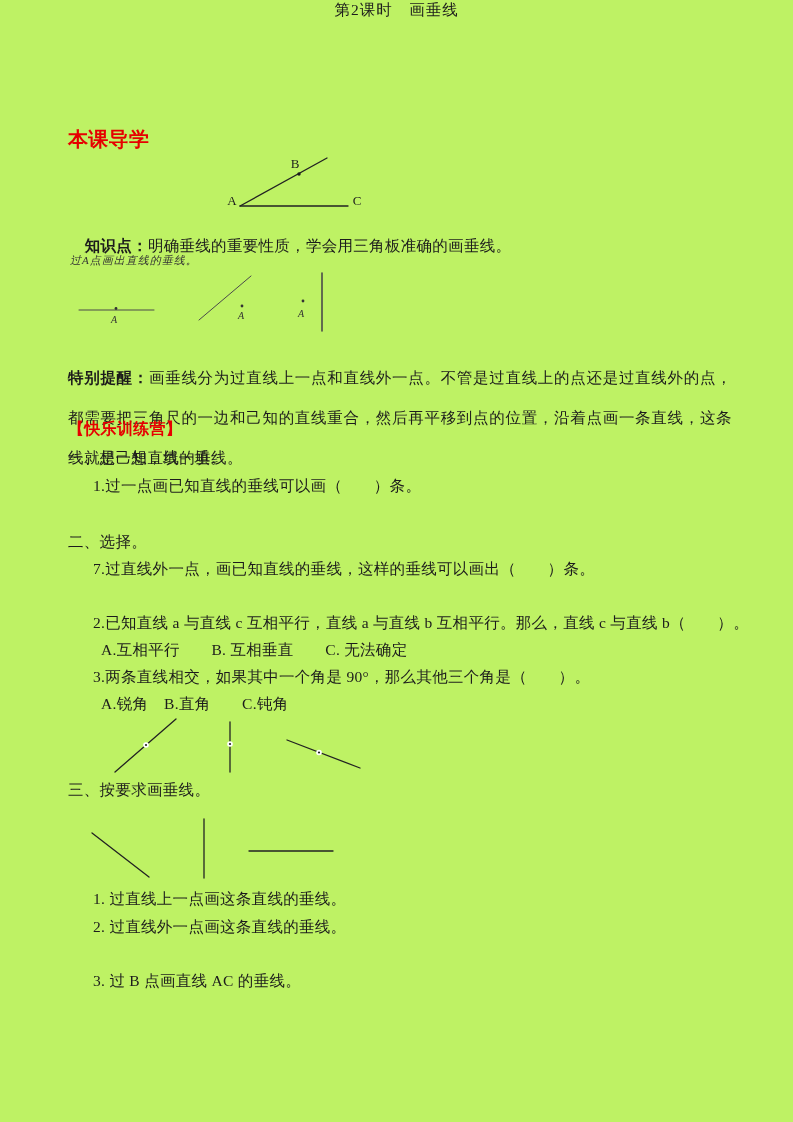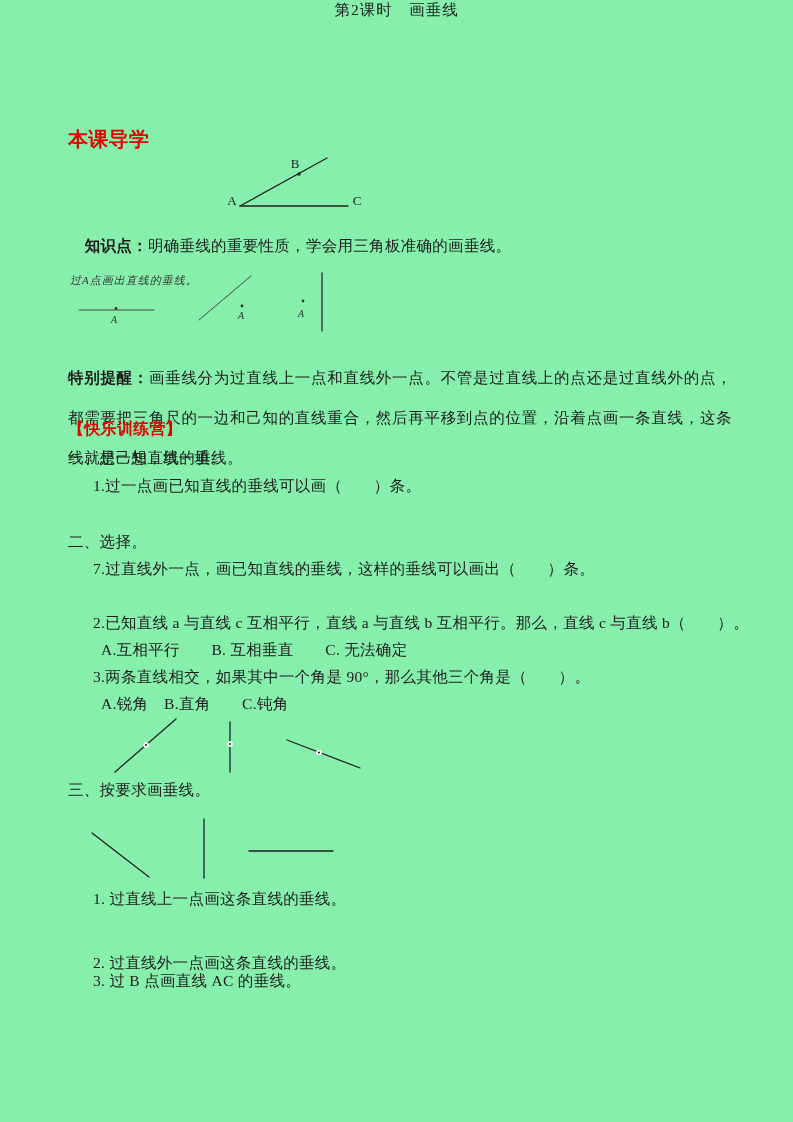--- a/index.html
+++ b/index.html
@@ -1,18 +1,18 @@
 <!DOCTYPE html>
 <html style="--accent: #e60000;"><head>
 <meta charset="utf-8">
 <style>
   * { margin:0; padding:0; box-sizing:border-box; }
   html,body { background:#ffffff; }
   .page {
-    position:relative; width:793px; height:1122px; background:#86efac;
+    position:relative; width:793px; height:1122px; background:#bef264;
     font-family:"Liberation Serif","DejaVu Serif",serif;
     color:#1c1c1c; font-size:15.5px; overflow:hidden;
   }
   .abs { position:absolute; }
   .line { white-space:pre; letter-spacing:0.3px; line-height:20px; }
   .b { font-weight:bold; }
   .red { color:var(--accent,#e60000); font-weight:bold; }
   .title-row { left:0; top:104; width:100%; text-align:center; letter-spacing:1px; }
   .para {
     left:68px; top:358px; width:664px; line-height:40px;
@@ -40,21 +40,21 @@
     <circle cx="81" cy="24" r="1.7" fill="#1c1c1c"></circle>
     <text x="14" y="55" font-size="13" text-anchor="middle">A</text>
     <text x="77" y="18" font-size="13" text-anchor="middle">B</text>
     <text x="139" y="55" font-size="13" text-anchor="middle">C</text>
   </svg>
 
   <div class="abs line" style="left:68px; top:216px;">
     <span class="b">知识点：</span><span>明确垂线的重要性质，学会用三角板准确的画垂线。</span>
   </div>
 
-  <div class="abs caption" style="left:70px; top:253px;margin-top:20px;">过A点画出直线的垂线。</div>
+  <div class="abs caption" style="left:70px; top:253px;">过A点画出直线的垂线。</div>
   <svg class="abs scan" style="left:66px; top:268px;" width="280" height="70" viewBox="0 0 280 70">
 
     <line x1="13" y1="42" x2="88" y2="42"></line>
     <circle cx="50" cy="40.5" r="1.4" fill="#333"></circle>
     <text x="48" y="55" font-size="10" text-anchor="middle">A</text>
 
     <line x1="133" y1="52" x2="185" y2="8"></line>
     <circle cx="176" cy="38" r="1.4" fill="#333"></circle>
     <text x="175" y="51" font-size="10" text-anchor="middle">A</text>
 
@@ -93,16 +93,16 @@
 
   <div class="abs line" style="left:68px; top:780px;">三、按要求画垂线。</div>
 
   <svg class="abs" style="left:85px; top:813px;" width="280" height="72" viewBox="0 0 280 72">
     <line x1="7" y1="20" x2="64" y2="64"></line>
     <line x1="119" y1="6" x2="119" y2="65"></line>
     <line x1="164" y1="38" x2="248" y2="38"></line>
   </svg>
 
   <div class="abs line" style="left:93px; top:889px;">1. 过直线上一点画这条直线的垂线。</div>
-  <div class="abs line" style="left:93px; top:953px;">2. 过直线外一点画这条直线的垂线。</div>
+  <div class="abs line" style="left:93px; top:917px;">2. 过直线外一点画这条直线的垂线。</div>
   <div class="abs line" style="left:93px; top:971px;">3. 过 B 点画直线 AC 的垂线。</div>
 
 </div>
 
 </body></html>

